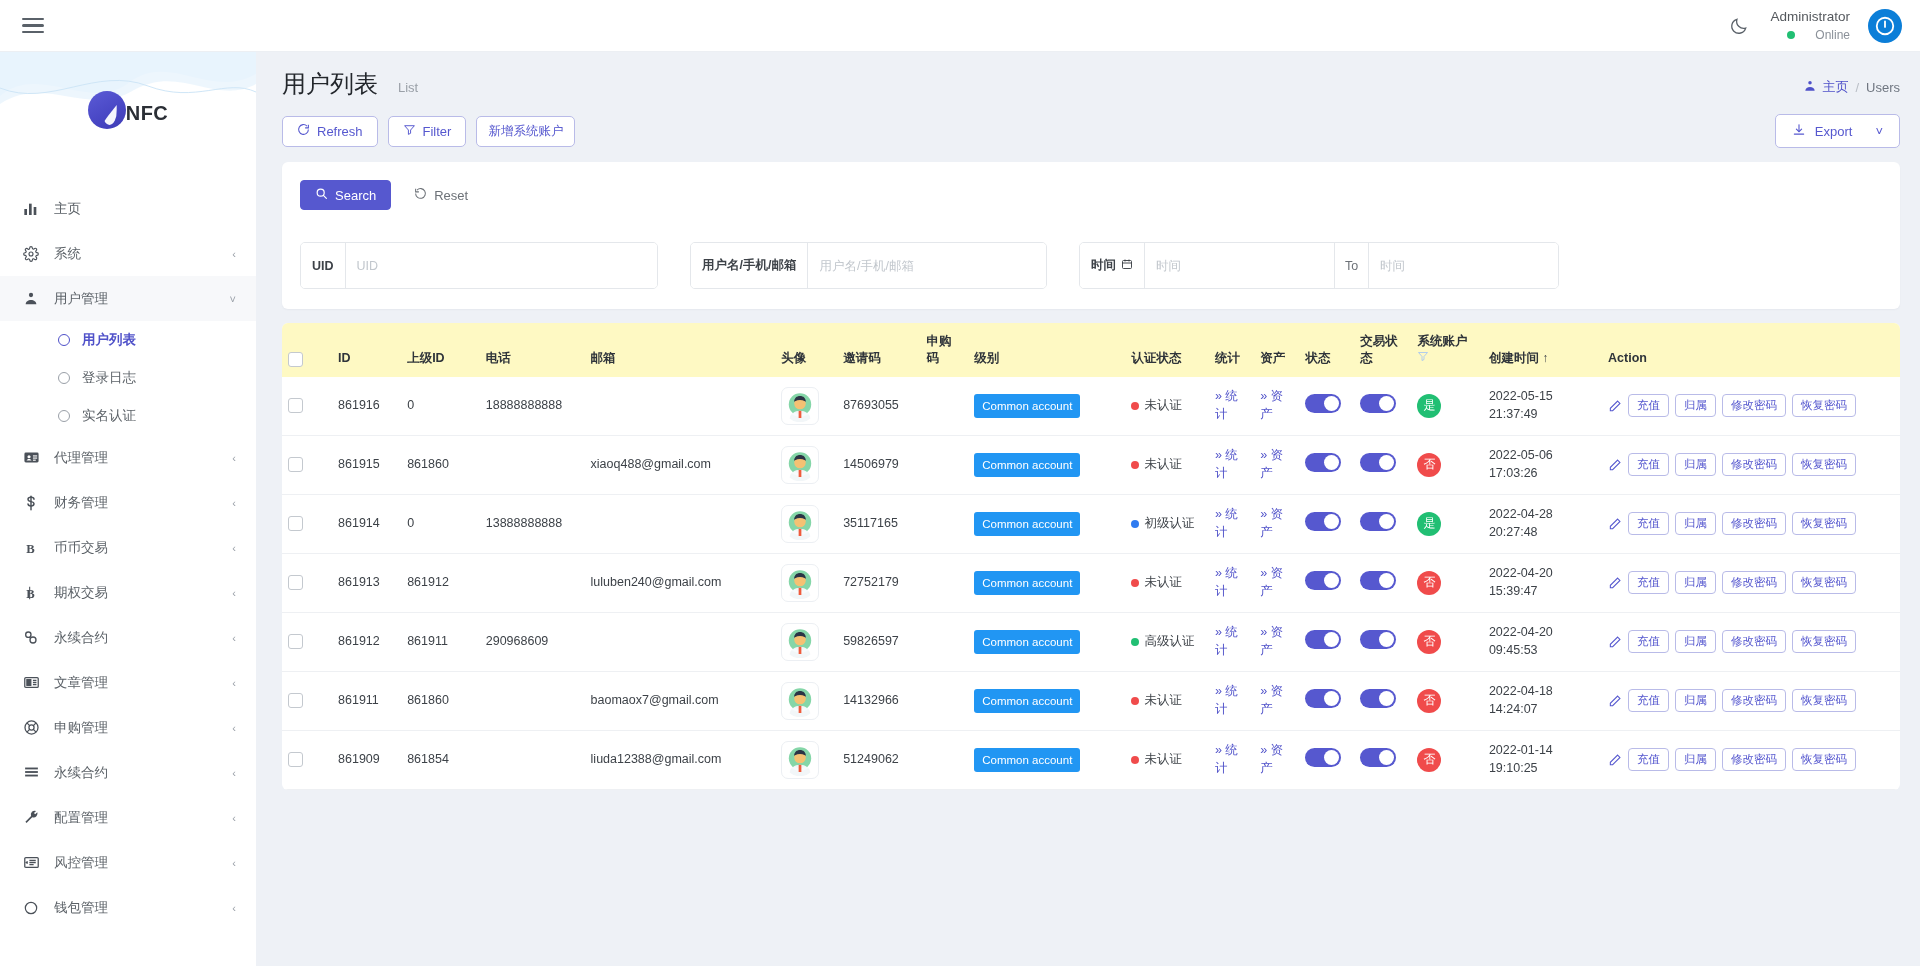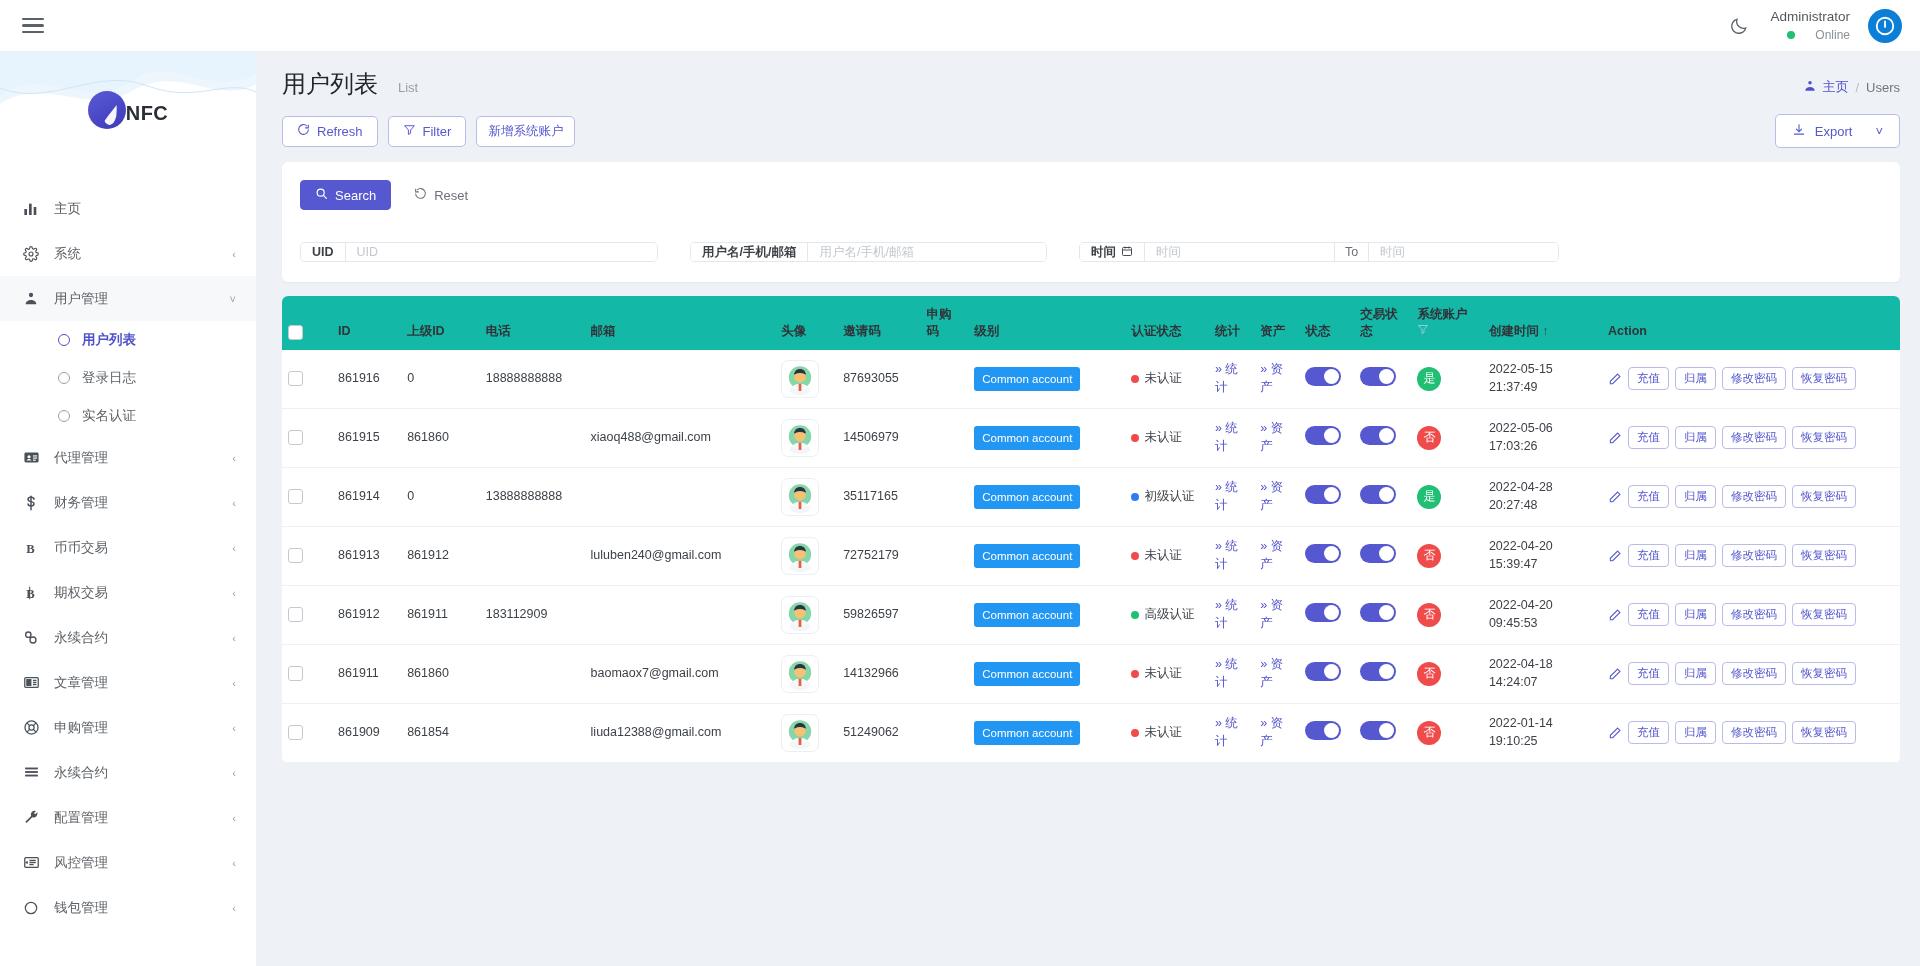--- a/index.html
+++ b/index.html
@@ -92,34 +92,34 @@
   .card { background: #fff; border-radius: 6px; margin-top: 14px; margin-left: 10px; box-shadow: 0 1px 2px rgba(16,24,40,.04); }
   .searchcard { padding: 18px 18px 20px 18px; }
   .searchbtns { display: flex; gap: 0; margin-bottom: 32px; }
   .sbtn {
     height: 30px; padding: 0 14px; font-size: 13px; border-radius: 4px;
     display: inline-flex; align-items: center; gap: 7px; cursor: pointer; font-family: inherit;
   }
   .sbtn.primary { background: #5658cf; color: #fff; border: 1px solid #5658cf; }
   .sbtn.reset { background: #fff; color: #6c7177; border: 1px solid #fff; margin-left: 8px; }
   .fields { display: flex; gap: 0; align-items: center; }
-  .fgrp { display: flex; align-items: stretch; border: 1px solid #e4e7eb; border-radius: 5px; height: 20px; overflow: hidden; background:#fff;}
+  .fgrp { display: flex; align-items: stretch; border: 1px solid #e4e7eb; border-radius: 5px; height: 47px; overflow: hidden; background:#fff;}
   .flab {
     display: flex; align-items: center; padding: 0 11px; font-size: 12.5px;
     color: #3d4248; font-weight: 700; background: #fff; border-right: 1px solid #e4e7eb; white-space: nowrap; gap:5px;
   }
   .finput { border: none; outline: none; padding: 0 11px; font-size: 12.5px; color: #3d4248; font-family: inherit; background:#fff;}
   .finput::placeholder { color: #c2c7cd; }
   .fmid { display:flex; align-items:center; padding: 0 10px; font-size:12.5px; color:#6c7177; border-left:1px solid #e4e7eb; border-right:1px solid #e4e7eb;}
 
   
   .tablecard { margin-top: 14px; margin-left: 10px; background: #fff; border-radius: 6px; overflow: hidden; }
   table { border-collapse: collapse; width: 100%; table-layout: fixed; }
   thead th {
-    background: #14b8a6; font-size: 12.5px; color: #2f343a; font-weight: 700;
+    background: #fef9c3; font-size: 12.5px; color: #2f343a; font-weight: 700;
     text-align: left; padding: 10px 6px; vertical-align: bottom; line-height:1.35;
   }
   tbody td { padding: 10px 6px; font-size: 12.5px; color: #3d4248; border-bottom: 1px solid #eef0f3; vertical-align: middle; line-height:1.4;}
   .cb { width: 15px; height: 15px; border: 1px solid #c4c9cf; border-radius: 3px; background: #fff; display:block; cursor:pointer;}
   .avatar-cell { width: 38px; height: 38px; border-radius: 7px; background: #fff; border: 1px solid #eceff3; padding: 2px; }
   .av-inner { width: 100%; height: 100%; border-radius: 5px; overflow: hidden; }
   .tag-blue { background: #2196f3; color: #fff; font-size: 11.5px; padding: 4px 8px; border-radius: 3px; display: inline-block; white-space: nowrap;}
   .auth { display: flex; align-items: center; gap: 5px; white-space: normal; }
   .auth .d { width: 8px; height: 8px; border-radius: 50%; flex:0 0 8px;}
   .lnk { color: #4f51c9; font-size: 12.5px; text-decoration: none; cursor: pointer; }
@@ -728,21 +728,21 @@
                   <button class="abtn">恢复密码</button>
                 </div>
               </td>
             </tr>
             <tr>
               <td>
                 <span class="cb"></span>
               </td>
               <td>861912</td>
               <td>861911</td>
-              <td>183112909</td>
+              <td>290968609</td>
               <td></td>
               <td>
                 <div class="avatar-cell">
                   <div class="av-inner"><svg viewBox="0 0 40 40" width="100%" height="100%">
                       <circle cx="20" cy="20" r="20" fill="#fff"></circle>
                       <circle cx="20" cy="18" r="14" fill="#85d6a8"></circle>
                       <path d="M20 26c-7 0-12 4-13 9.5A20 20 0 0 0 33 35.5C32 30 27 26 20 26z" fill="#f2f6f8"></path>
                       <path d="M14 28l6 4 6-4 4 2.5A20 20 0 0 1 10 30.5z" fill="#f7fbfd"></path>
                       <rect x="18.3" y="26" width="3.4" height="9" fill="#ef5b3c"></rect>
                       <circle cx="20" cy="17" r="7.2" fill="#f5c173"></circle>

